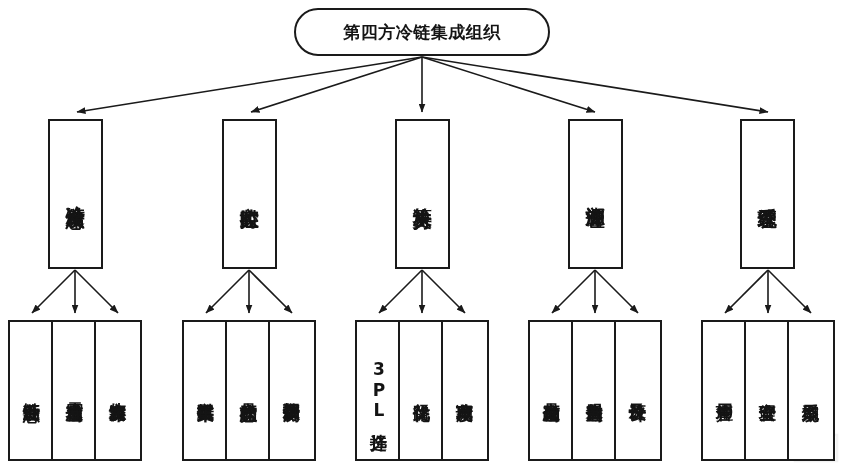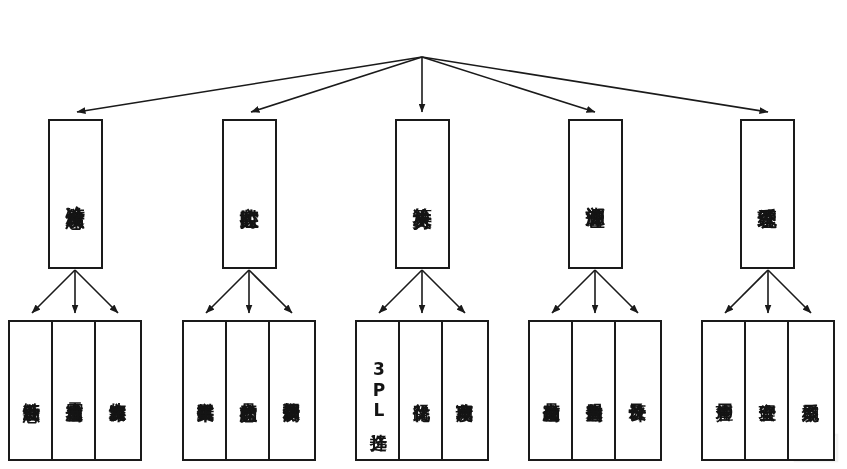--- a/index.html
+++ b/index.html
@@ -152,20 +152,23 @@
       <line x1="595" y1="270" x2="638" y2="313"></line>
     </g>
 
     <g stroke="#1a1a1a" stroke-width="1.6" fill="none" marker-end="url(#arrowhead)">
       <line x1="768" y1="270" x2="725" y2="313"></line>
       <line x1="768" y1="270" x2="768" y2="313"></line>
       <line x1="768" y1="270" x2="811" y2="313"></line>
     </g>
   </svg>
 
+  <div class="root-node">
+    <span class="root-label">第四方冷链集成组织</span>
+  </div>
 
   <div class="l2-node" style="left:48px;">
     <span class="l2-label">冷链信息发布</span>
   </div>
   <div class="l2-node" style="left:222px;">
     <span class="l2-label">实时监控</span>
   </div>
   <div class="l2-node" style="left:395px;">
     <span class="l2-label">决策支持</span>
   </div>

